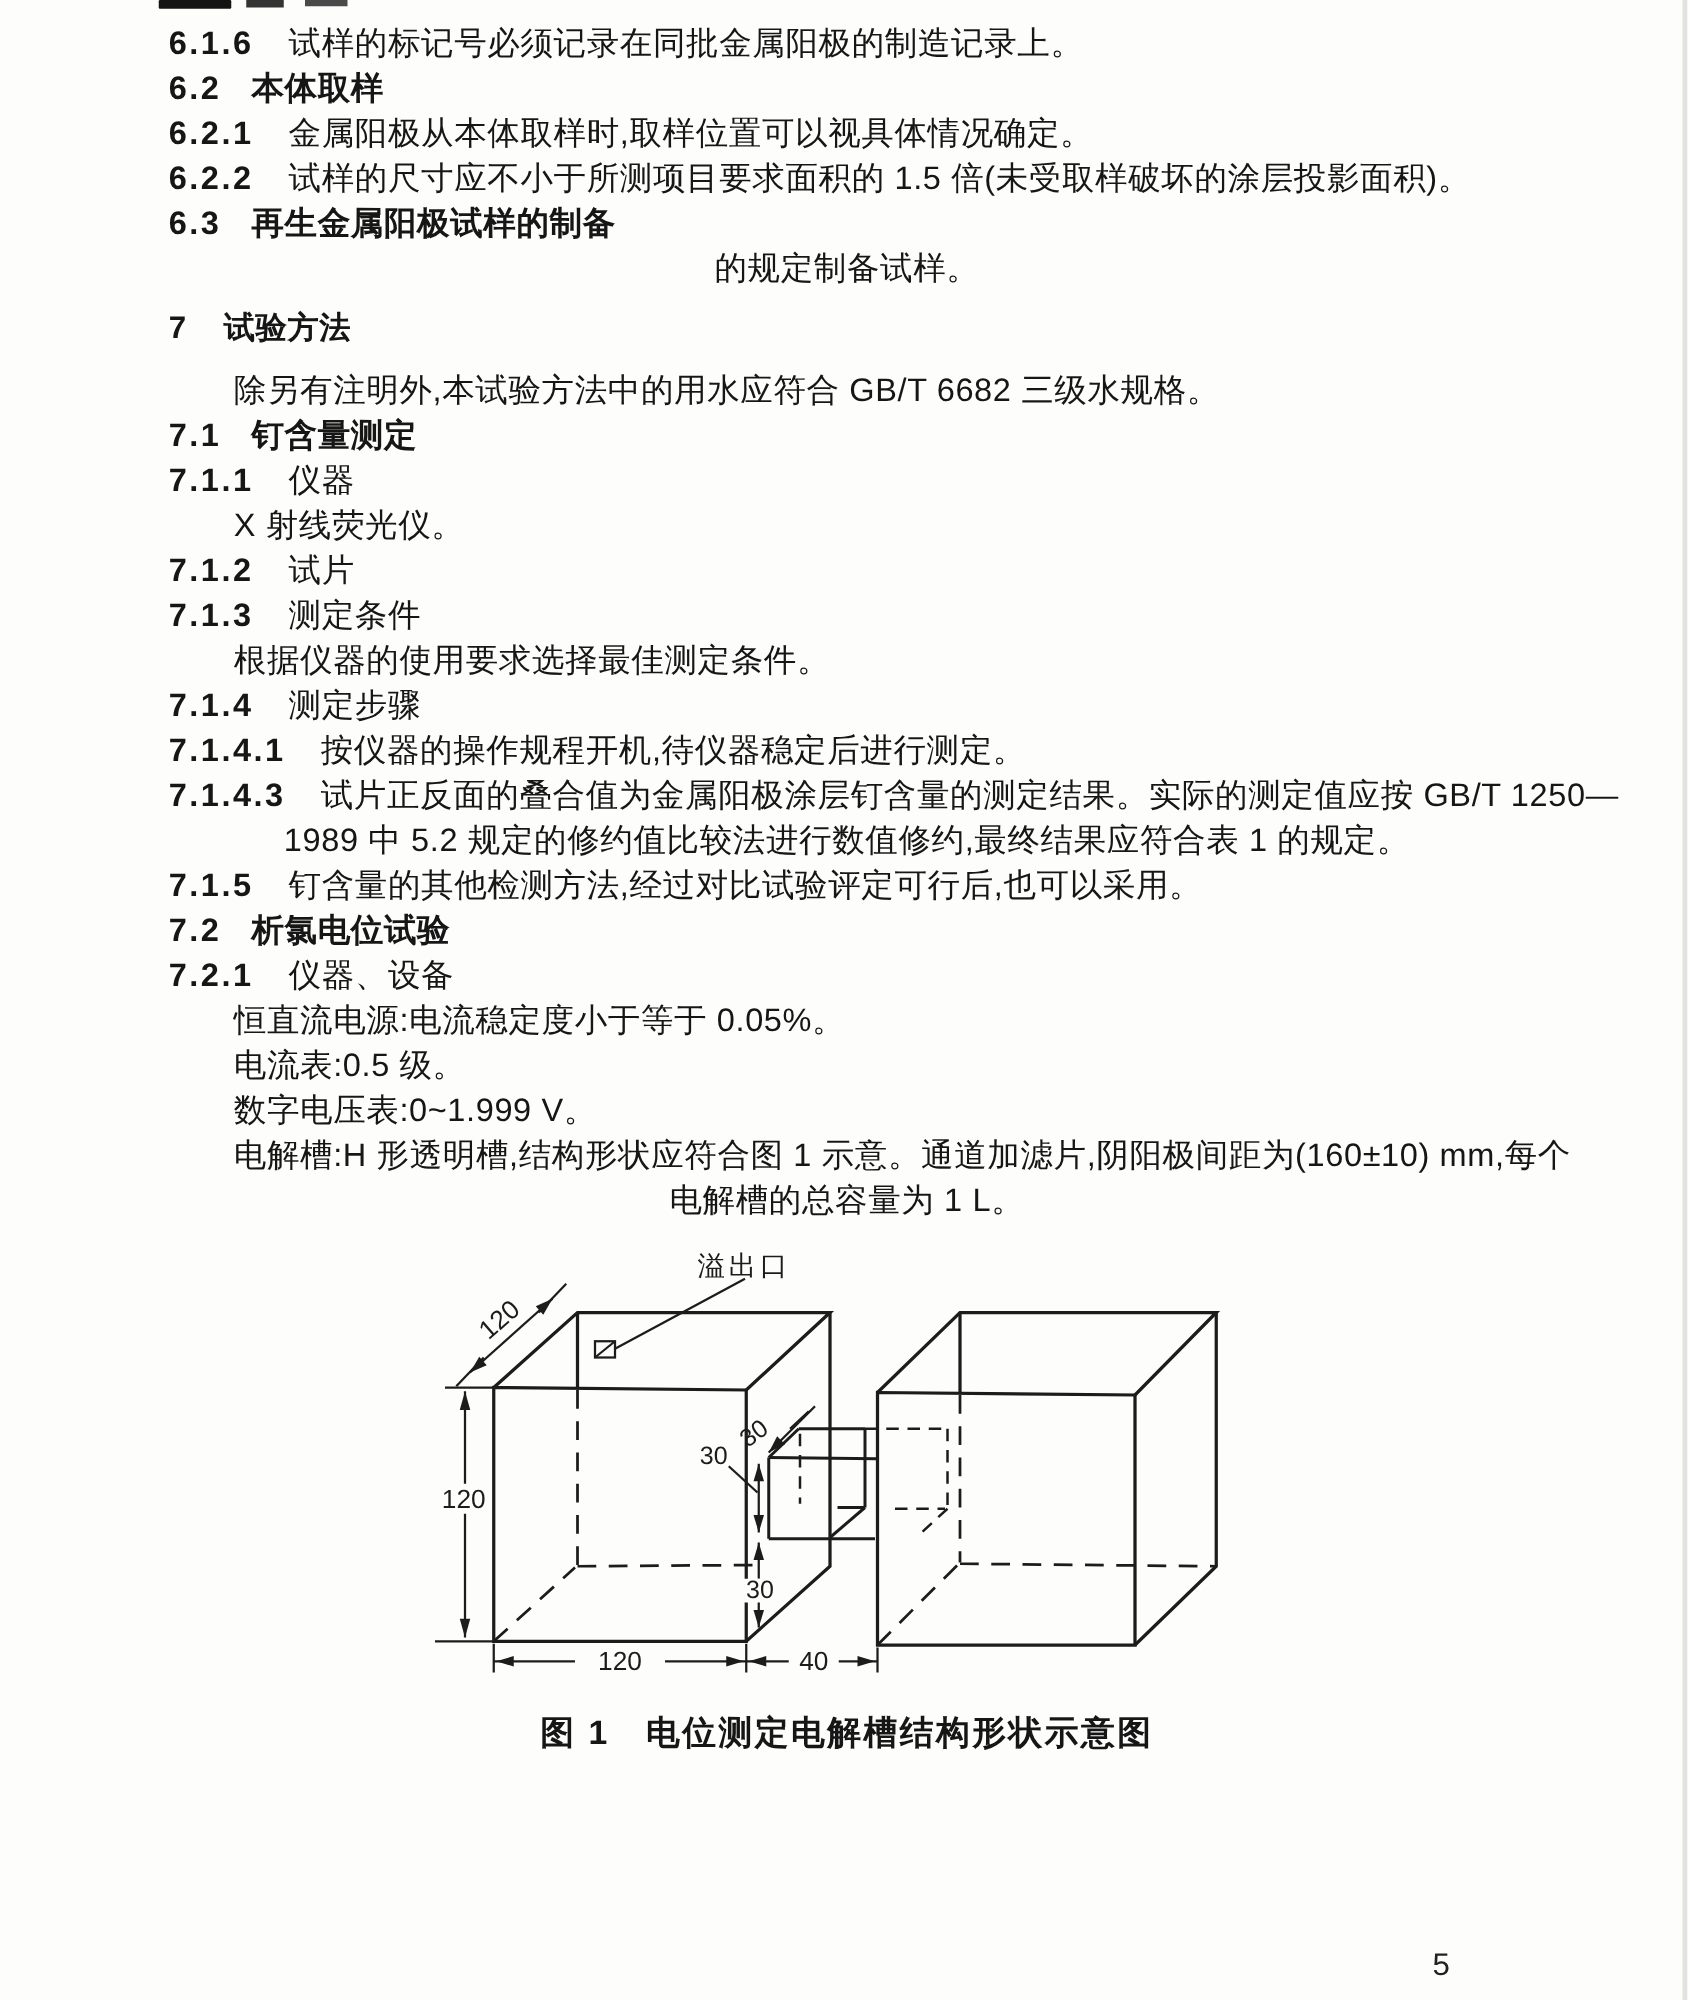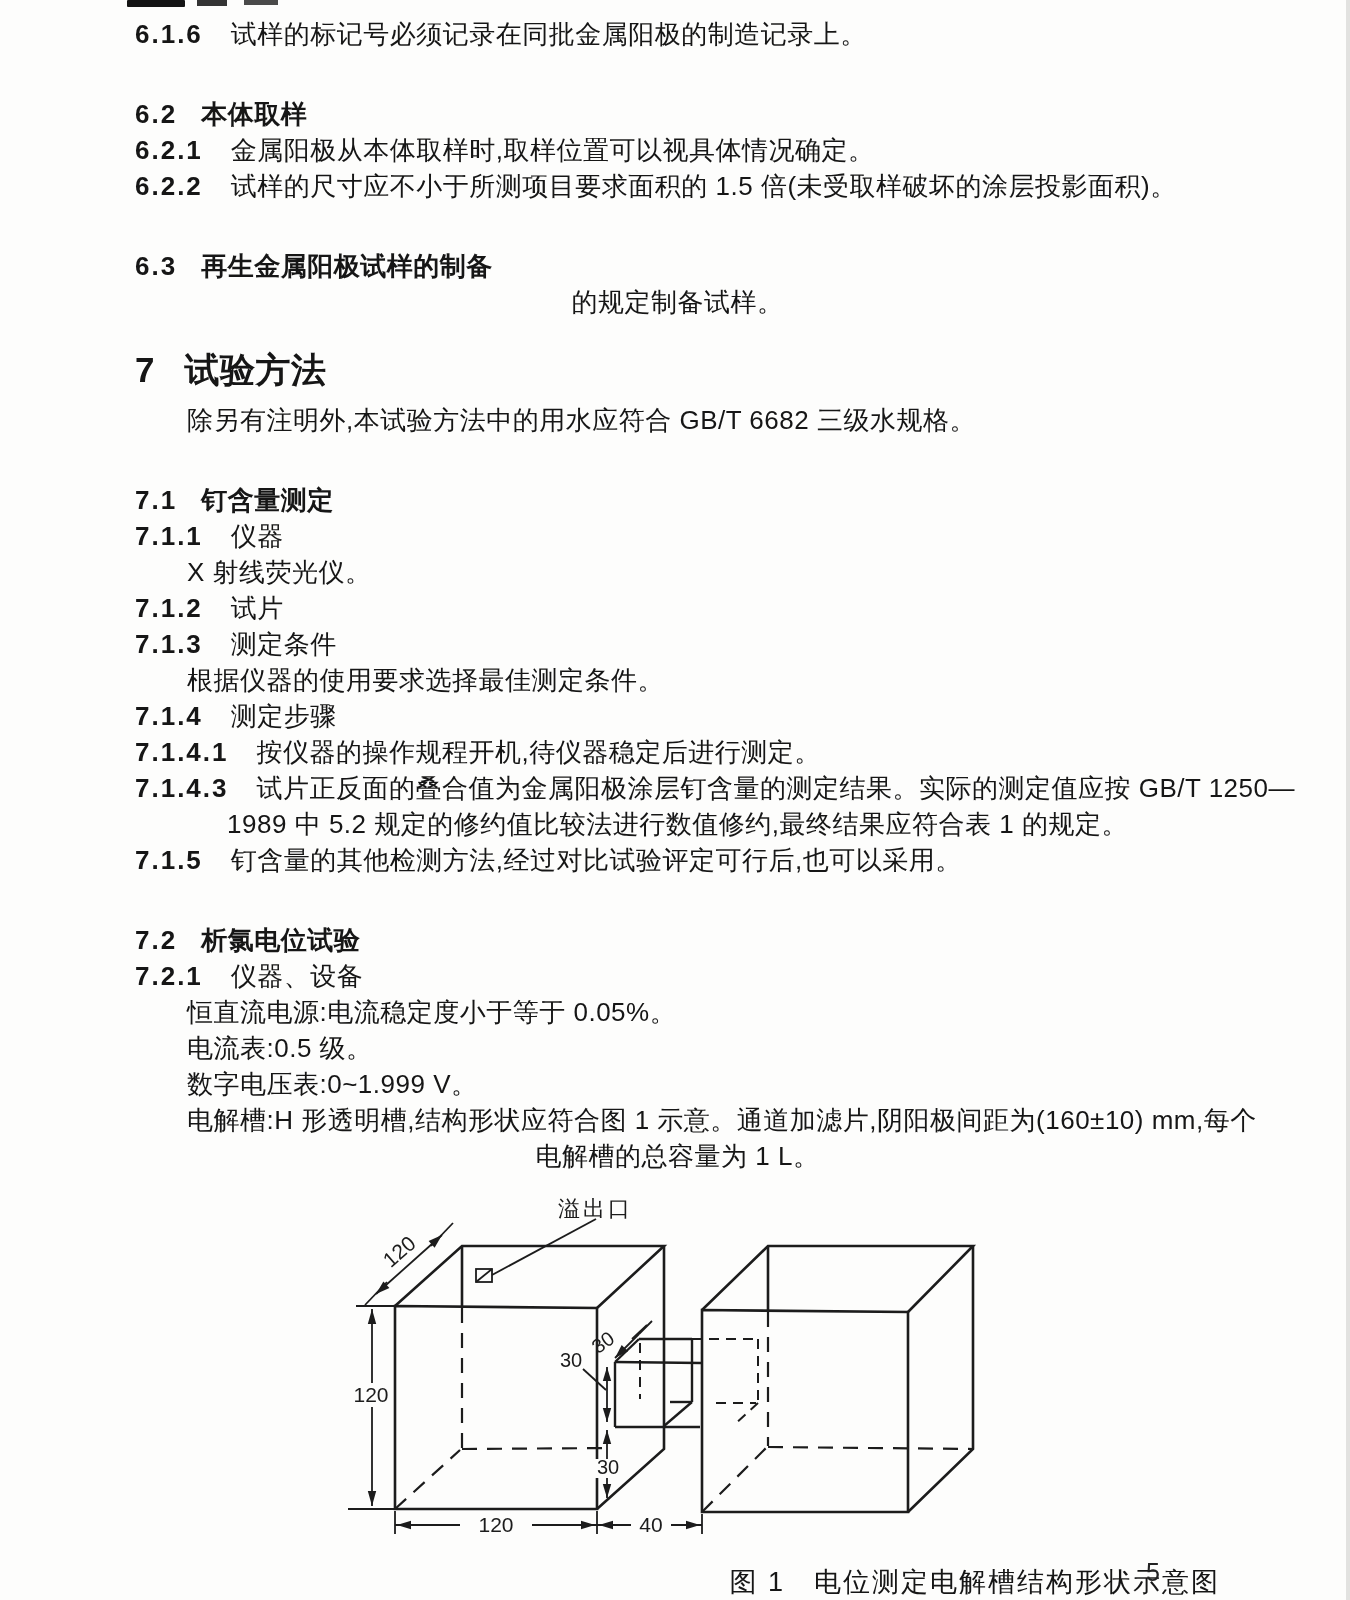--- a/index.html
+++ b/index.html
@@ -9,28 +9,28 @@
     font-family:"Liberation Sans", sans-serif;
   }
   .scan-edge{position:absolute;right:0;top:0;width:4px;height:1600px;background:#e2e2e0;}
   .artifact{position:absolute;top:0;}
   #artifact1{left:127px;width:58px;height:7px;background:#141414;border-radius:1px;}
   #artifact2{left:197px;width:30px;height:6px;background:#343434;}
   #artifact3{left:244px;width:34px;height:5px;background:#4a4a4a;}
   .content{position:absolute;left:135px;top:16px;width:1085px;}
   .line{font-size:26px;line-height:36px;white-space:nowrap;letter-spacing:0.5px;}
   .line .num{font-weight:700;display:inline-block;padding-right:28px;letter-spacing:2px;}
-  .heading{font-weight:700;margin-top:44px;}
+  .heading{font-weight:700;}
   .heading .num{padding-right:24px;}
-  .chapter{font-weight:700;font-size:35px;margin-top:32px;margin-bottom:14px;}
+  .chapter{font-weight:700;font-size:25px;margin-top:12px;margin-bottom:14px;}
   .para{padding-left:52px;}
   .cont{padding-left:0;text-align:center;}
   .figure{margin-top:0;}
   .figure svg{display:block;margin-left:195px;margin-top:-12px;}
-  .caption{font-weight:400;font-size:27px;text-align:right;line-height:36px;letter-spacing:2px;margin-top:2px;}
+  .caption{font-weight:700;font-size:27px;text-align:center;line-height:36px;letter-spacing:2px;margin-top:2px;}
   .pagenum{position:absolute;left:1146px;top:1558px;font-size:25px;color:#222;}
   svg text{font-family:"Liberation Sans", sans-serif;fill:#1c1c1c;}
 </style>
 </head>
 <body>
 
 <div>
   <div class="artifact" id="artifact1"></div>
   <div class="artifact" id="artifact2"></div>
   <div class="artifact" id="artifact3"></div>

